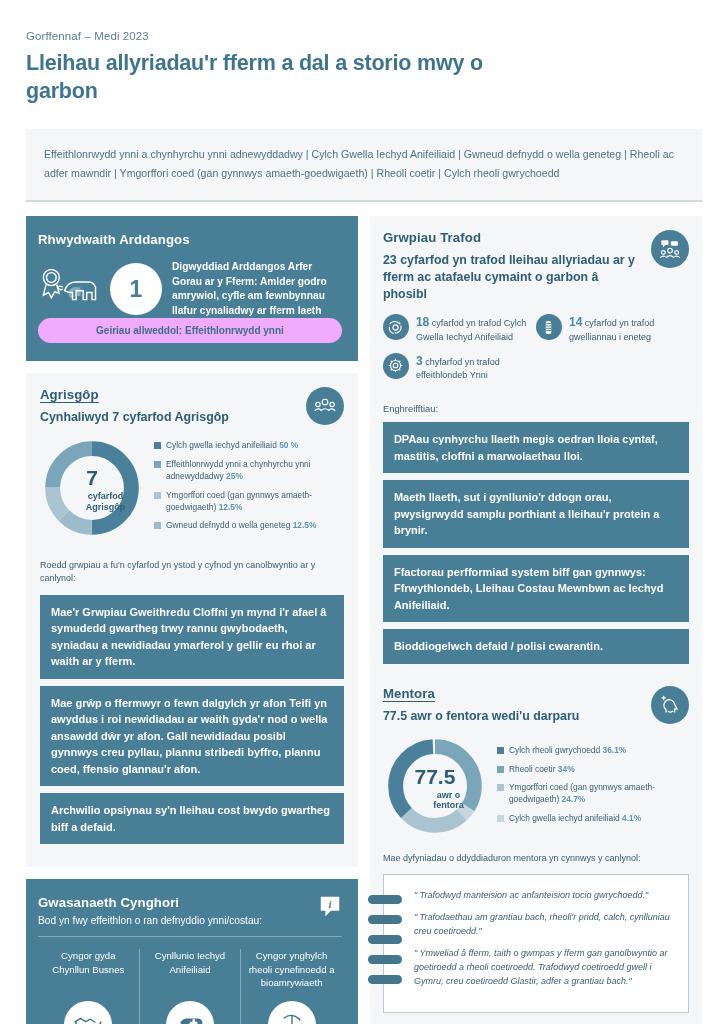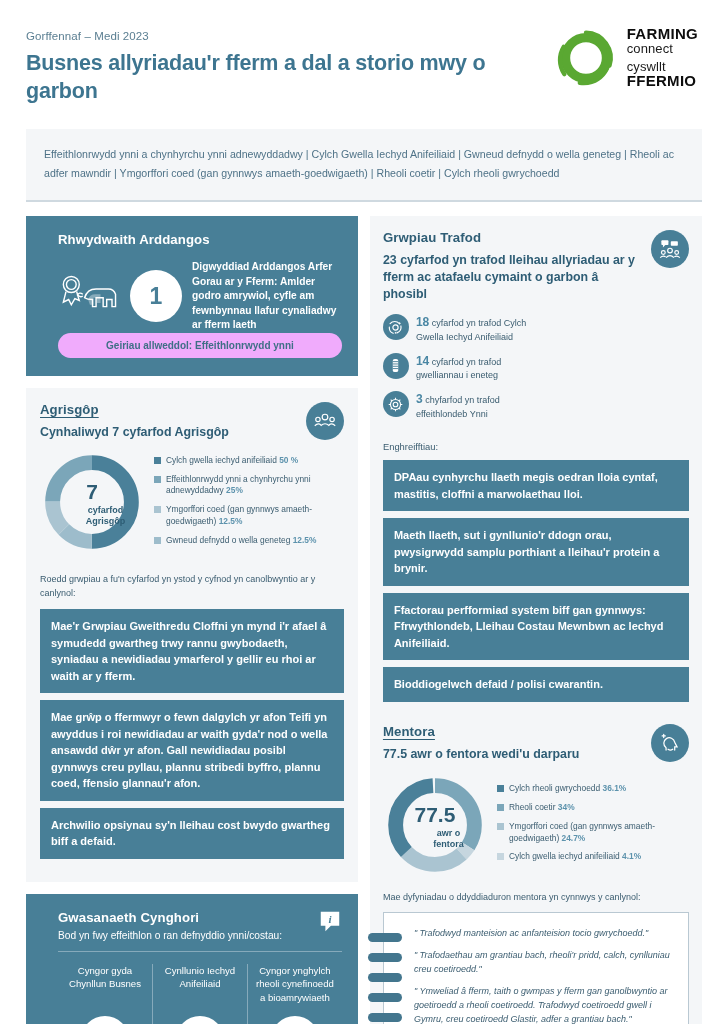--- a/index.html
+++ b/index.html
@@ -31,21 +31,21 @@
   .band { margin: 24px 22px 0 26px; background:#f4f6f8; padding:16px 18px 18px 18px; }
   .band p { font-size:10.6px; line-height:1.75; color:#4e7287; }
   .rule { margin: 0 22px 0 26px; height:2px; background:#cfd9e0; }
 
   
   .cols { display:flex; gap:12px; padding: 14px 22px 0 26px; align-items:flex-start; }
   .col-left { width: 334px; }
   .col-right { width: 334px; background:#f4f6f8; padding:14px 13px 16px 13px; }
 
   
-  .card-blue { background:#487f97; color:#fff; padding:16px 16px 18px 32px; }
+  .card-blue { background:#487f97; color:#fff; padding:16px 16px 18px 12px; }
   .card-light { background:#f4f6f8; padding:14px 14px 16px 14px; }
 
   .card-title { font-size:13.2px; font-weight:bold; letter-spacing:.1px; }
   .card-title.dark { color:#2e5d75; text-decoration:underline; text-underline-offset:3px; }
   .card-sub { font-size:12.4px; font-weight:bold; color:#2e5d75; margin-top:7px; line-height:1.35;}
 
   
   .showcase-row { display:flex; align-items:center; gap:10px; margin-top:13px; }
   .rosette { width:62px; height:46px; flex:0 0 auto; }
   .big-circle { width:52px; height:52px; border-radius:50%; background:#fff; color:#487f97;
@@ -67,21 +67,21 @@
   .donut-center { position:absolute; inset:0; display:flex; flex-direction:column;
                   align-items:center; justify-content:center; text-align:center; }
   .donut-num { font-size:21px; font-weight:bold; color:#2e5d75; line-height:1; }
   .donut-lbl { font-size:9px; font-weight:bold; color:#2e5d75; line-height:1.2; margin-top:3px;margin-left:27px;}
   .legend { font-size:8.4px; color:#3b5d70; line-height:1.4; }
   .legend li { list-style:none; display:flex; gap:5px; margin-bottom:7px; align-items:flex-start;}
   .sw { width:7px; height:7px; flex:0 0 auto; margin-top:2px; }
   .pct { color:#5d93ad; font-weight:bold; }
 
   
-  .stats { display:flex; flex-wrap:wrap; margin-top:12px;flex-direction:column; }
+  .stats { display:flex; flex-wrap:wrap; margin-top:12px; }
   .stat { display:flex; gap:7px; width:50%; margin-bottom:9px; align-items:flex-start; }
   .stat-txt { font-size:9px; color:#3b5d70; line-height:1.4; }
   .stat-num { font-size:12px; font-weight:bold; color:#4a87a4; }
 
   .note { font-size:9px; color:#3b5d70; margin-top:4px; line-height:1.5; }
   .note-lead { font-size:9.4px; color:#3b5d70; margin:12px 0 8px 0; }
 
   .tbox { background:#487f97; color:#fff; font-size:11px; font-weight:bold;
           line-height:1.5; padding:9px 11px; margin-bottom:7px; }
 
@@ -105,40 +105,21 @@
   .dash { width:34px; height:9px; border-radius:5px; background:#43768e; margin-bottom:11px; }
 </style>
 </head>
 <body>
 
 <div class="page">
 
   <div class="header">
     <div class="head-left">
       <div class="eyebrow">Gorffennaf – Medi 2023</div>
-      <div class="main-title">Busnes allyriadau'r fferm a dal a storio mwy o garbon</div>
-    </div>
-    <div class="logo-wrap">
-      <span class="logo-mark">
-        <svg viewBox="0 0 100 100" width="62" height="62" aria-hidden="true">
-          <g fill="none" stroke="#5aa832">
-            <circle cx="50" cy="50" r="33" stroke-width="15"></circle>
-            <path d="M50 9 A41 41 0 0 1 88 62" stroke-width="7" stroke-linecap="round"></path>
-            <path d="M86 38 A41 41 0 0 1 40 90" stroke-width="7" stroke-linecap="round"></path>
-            <path d="M15 76 A41 41 0 0 1 14 32" stroke-width="7" stroke-linecap="round"></path>
-          </g>
-          <circle cx="50" cy="50" r="20" fill="#ffffff"></circle>
-        </svg>
-      </span>
-      <div class="logo-text">
-        <div class="l1">FARMING</div>
-        <div class="l2">connect</div>
-        <div class="l3">cyswllt</div>
-        <div class="l4">FFERMIO</div>
-      </div>
+      <div class="main-title">Lleihau allyriadau'r fferm a dal a storio mwy o garbon</div>
     </div>
   </div>
 
   <div class="band">
     <p>Effeithlonrwydd ynni a chynhyrchu ynni adnewyddadwy | Cylch Gwella Iechyd Anifeiliaid | Gwneud defnydd o wella geneteg | Rheoli ac adfer mawndir | Ymgorffori coed (gan gynnwys amaeth-goedwigaeth) | Rheoli coetir | Cylch rheoli gwrychoedd</p>
   </div>
   <div class="rule"></div>
 
   <div class="cols">
 

